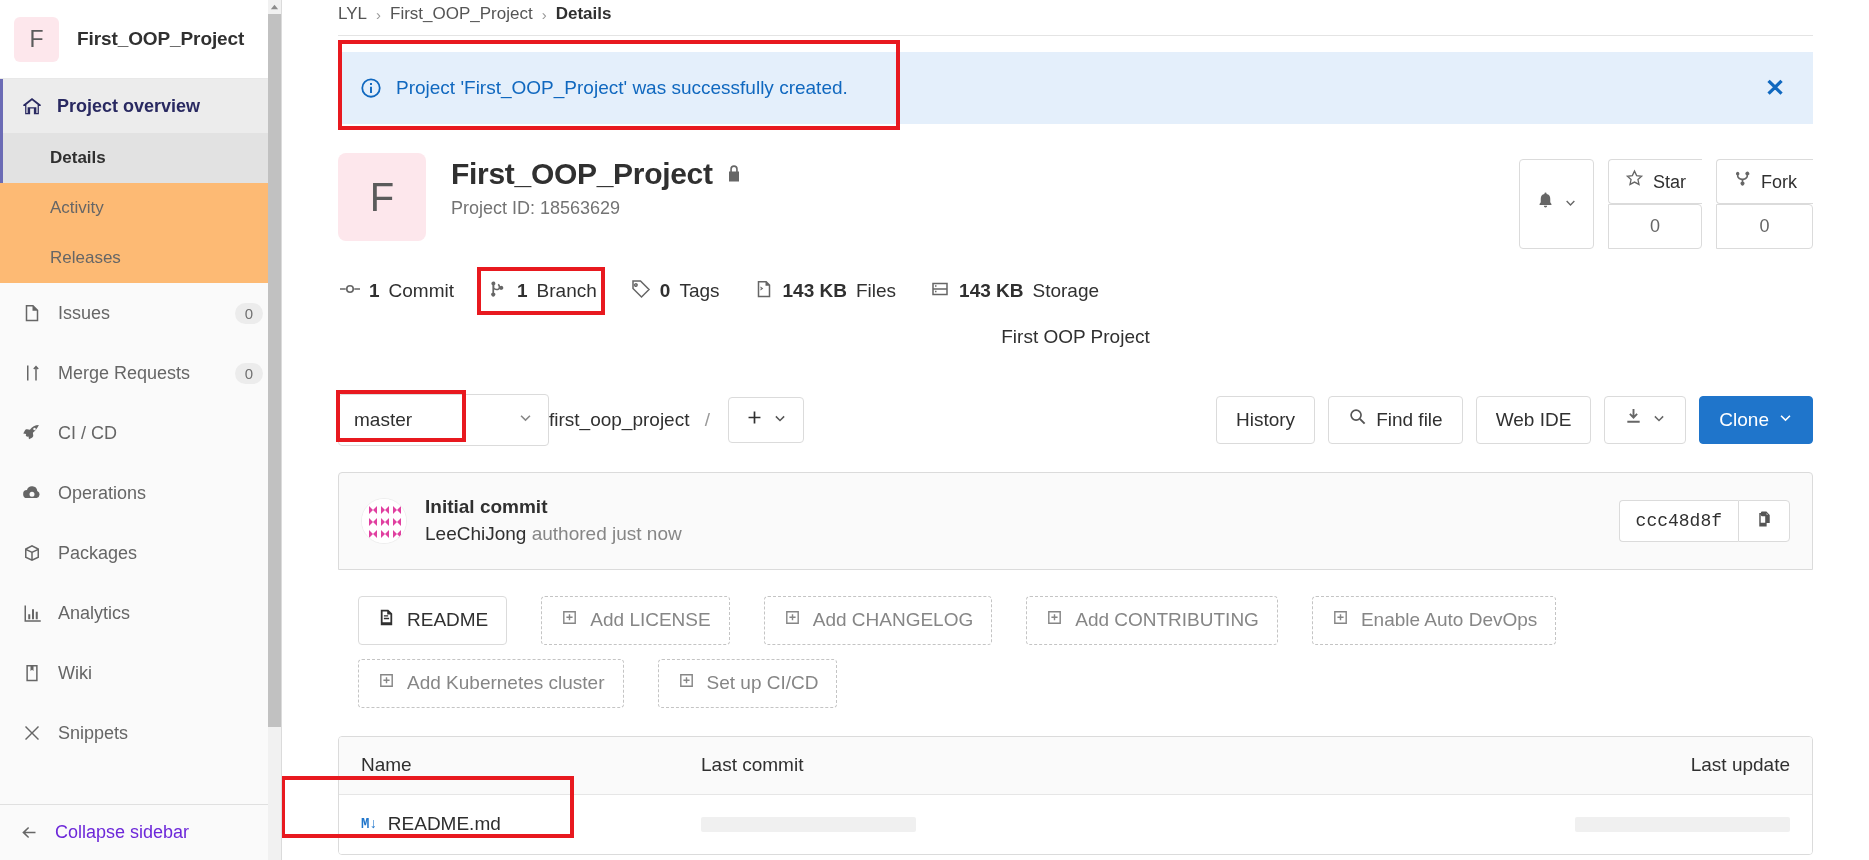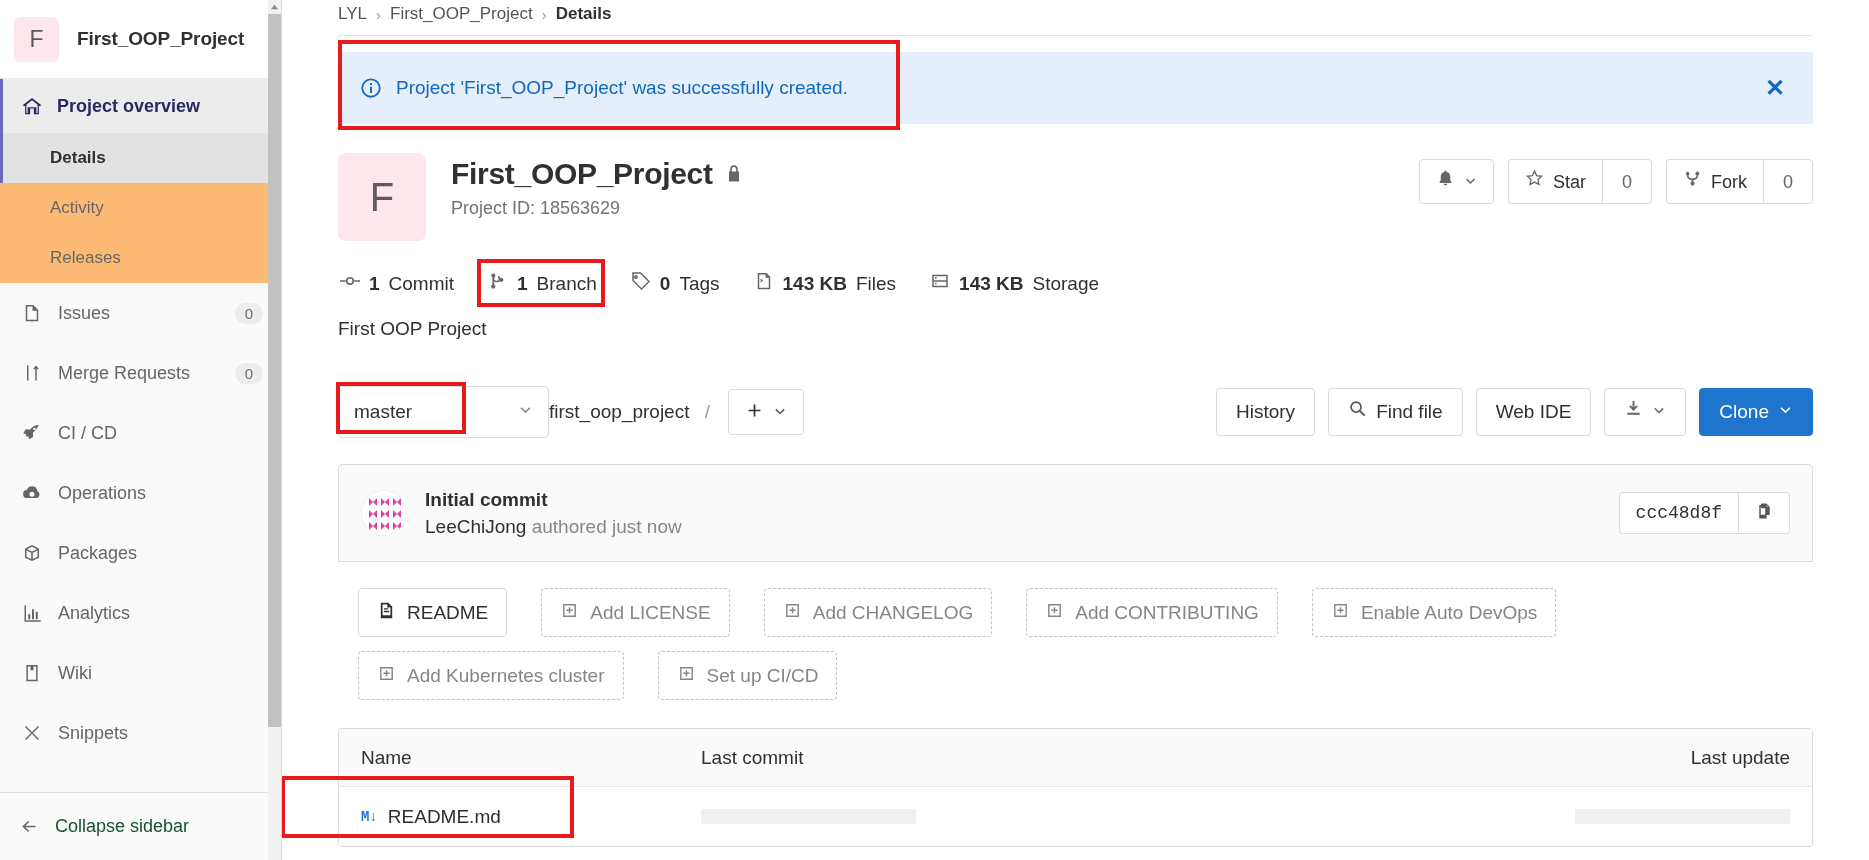--- a/index.html
+++ b/index.html
@@ -68,22 +68,22 @@
   .sb-icon { width: 22px; height: 22px; display: inline-flex; align-items: center; justify-content: center; color: #666; flex: 0 0 22px; }
   .sb-icon svg { width: 20px; height: 20px; fill: currentColor; }
   .sb-top-item .sb-icon { color: #292961; }
 
   .sb-footer {
     position: absolute; bottom: 0; left: 0; right: 0;
     border-top: 1px solid #e0e0e0;
     background: #fafafa;
     padding: 13px 18px;
     display: flex; align-items: center; gap: 15px;
-    color: #14532d; font-size: 18px;
-    height: 68px;
+    color: #6d28d9; font-size: 18px;
+    height: 56px;
   }
 
   
   .sb-scrollbar {
     position: absolute; top: 0; right: 0; width: 13px; height: 860px;
     background: #f1f1f1;
   }
   .sb-scroll-arrow {
     width: 13px; height: 14px; background: #f1f1f1;
     display: flex; align-items: center; justify-content: center;
@@ -144,34 +144,34 @@
   .proj-id { font-size: 18px; color: #737373; margin-top: 7px; }
 
   .proj-actions { display: flex; gap: 14px; padding-top: 6px; }
   .btn {
     background: #fff; border: 1px solid #dbdbdb; border-radius: 4px;
     font-size: 18px; color: #303030; cursor: pointer;
     padding: 9px 16px; display: inline-flex; align-items: center; gap: 9px;
     font-family: inherit; line-height: 1.35; white-space: nowrap;
   }
   .btn svg { fill: #666; }
-  .split { display: inline-flex; }
+  .split { display: inline-flex; flex-direction: column; }
   .split .btn:first-child { border-radius: 4px 0 0 4px; border-right: none; }
   .split .btn:last-child { border-radius: 0 4px 4px 0; color: #666; min-width: 50px; justify-content: center; }
 
   
   .stats { display: flex; gap: 30px; align-items: center; margin-top: 26px; position: relative; }
   .stat {
     display: flex; align-items: center; gap: 9px;
     font-size: 19px; color: #303030; padding: 4px 2px;
   }
   .stat b { font-weight: 700; }
   .stat .lbl { color: #303030; }
   .stat svg { fill: #666; width: 20px; height: 20px; flex: 0 0 20px; }
-  .desc { font-size: 19px; color: #303030; margin-top: 18px; }
+  .desc { font-size: 19px; color: #303030; margin-top: 18px; text-align: center; }
 
   
   .file-toolbar { display: flex; align-items: center; margin-top: 46px; }
   .branch-select {
     width: 211px; height: 52px; border: 1px solid #dbdbdb; border-radius: 4px;
     background: #fff; display: flex; align-items: center; justify-content: space-between;
     padding: 0 15px; font-size: 19px; color: #303030; cursor: pointer;
   }
   .branch-select .chev { color: #888; }
   .path { font-size: 19px; color: #303030; }

